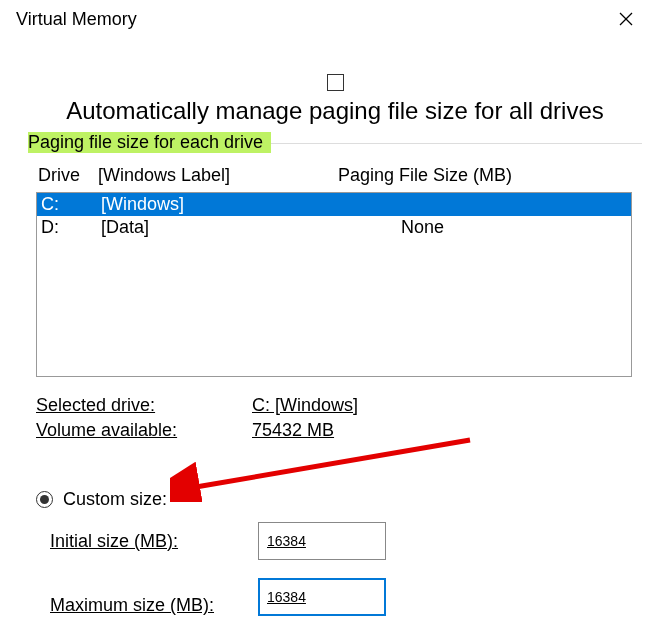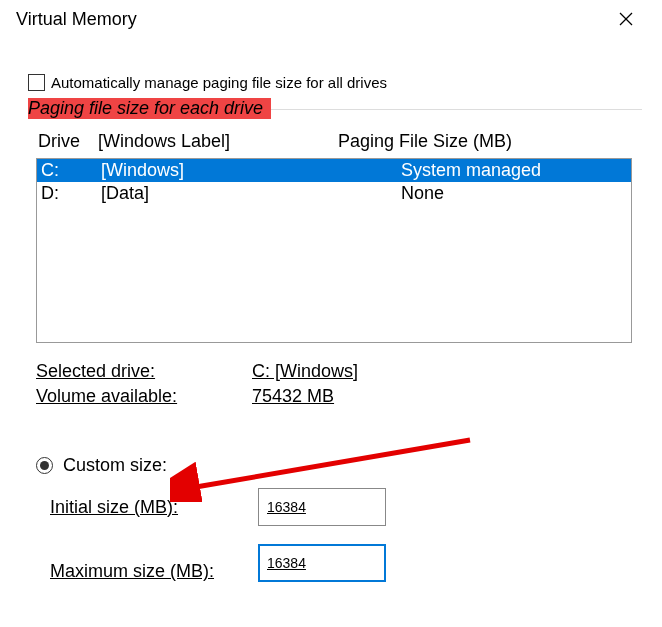--- a/index.html
+++ b/index.html
@@ -33,46 +33,46 @@
       cursor: pointer;
     }
     .content {
       padding: 10px 20px 10px 28px;
     }
     .checkbox-row {
       display: flex;
       align-items: center;
       gap: 6px;
       margin: 26px 0 18px 0;
-      font-size: 15px;
+      font-size: 24px;
+      flex-direction: column;
     }
     .checkbox {
       width: 17px;
       height: 17px;
       border: 1px solid #333;
       background: #fff;
       flex: 0 0 auto;
     }
     .fieldset {
       border: 1px solid #ddd;
       border-left: none;
       border-right: none;
       border-bottom: none;
       padding: 0;
       margin: 0;
       position: relative;
     }
     .fieldset-legend {
       position: relative;
       top: -12px;
-      background: #ef4444;
+      background: #bef264;
       padding-right: 8px;
       font-size: 18px;
       display: inline-block;
-      font-style: italic;
     }
     .inner {
       padding: 0 10px 0 8px;
     }
     .list-header {
       display: flex;
       font-size: 18px;
       padding: 0 2px 6px 2px;
     }
     .col-drive { width: 60px; flex: 0 0 auto; }
@@ -184,21 +184,20 @@
       <div class="list-header">
         <span class="col-drive">Drive</span>
         <span class="col-label">[Windows Label]</span>
         <span class="col-size">Paging File Size (MB)</span>
       </div>
 
       <div class="list-box">
         <div class="list-row selected">
           <span class="col-drive">C:</span>
           <span class="col-label">[Windows]</span>
-          <span class="col-size">System managed</span>
         </div>
         <div class="list-row">
           <span class="col-drive">D:</span>
           <span class="col-label">[Data]</span>
           <span class="col-size">None</span>
         </div>
       </div>
 
       <div class="info-grid">
         <div class="info-row">

